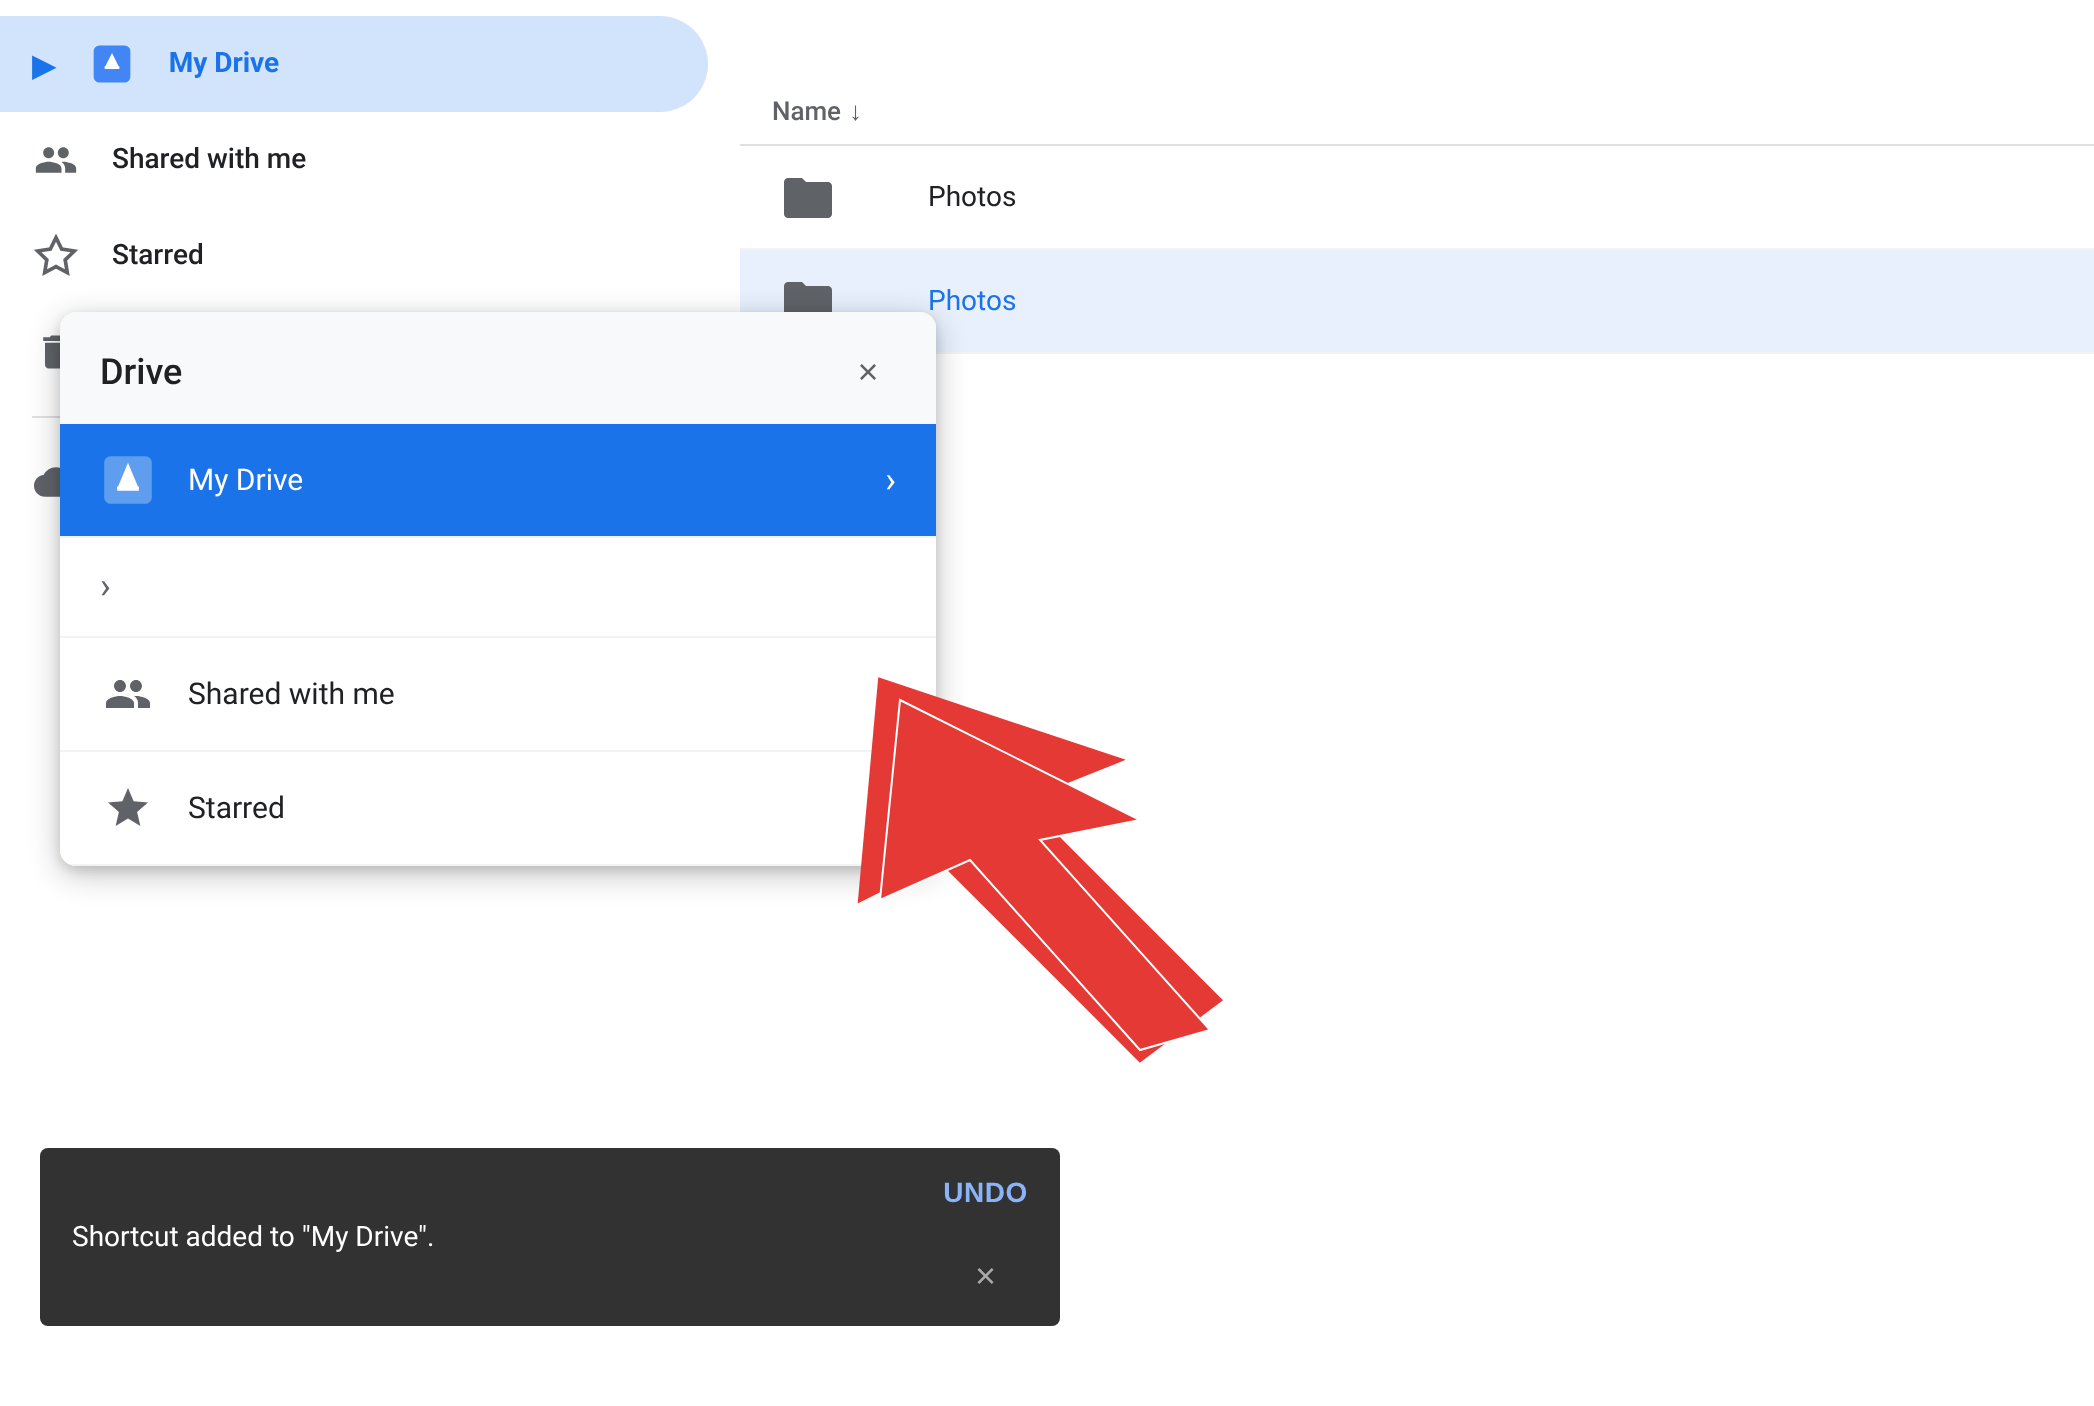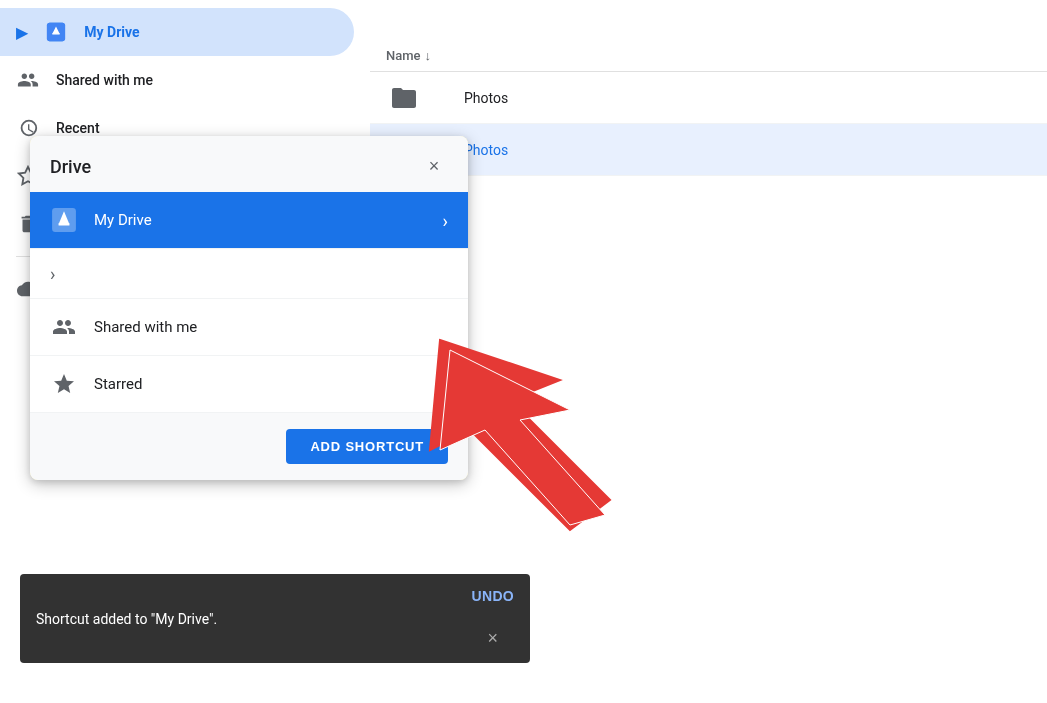--- a/index.html
+++ b/index.html
@@ -158,21 +158,21 @@
       margin-left: 26px;
     }
     .folder-icon-svg {
       width: 28px;
       height: 24px;
     }
 
     
     .drive-popup {
       position: absolute;
-      top: 136px;
+      top: 156px;
       left: 30px;
       width: 438px;
       background: #fef9c3;
       border-radius: 8px;
       box-shadow: 0 4px 16px rgba(0,0,0,0.24), 0 2px 6px rgba(0,0,0,0.12);
       z-index: 100;
       overflow: hidden;
     }
 
     .popup-header {
@@ -331,28 +331,20 @@
 
   <div class="sidebar-item">
     <span class="sidebar-icon">
       <svg width="22" height="22" viewBox="0 0 24 24" fill="#5f6368">
         <path d="M16 11c1.66 0 2.99-1.34 2.99-3S17.66 5 16 5c-1.66 0-3 1.34-3 3s1.34 3 3 3zm-8 0c1.66 0 2.99-1.34 2.99-3S9.66 5 8 5C6.34 5 5 6.34 5 8s1.34 3 3 3zm0 2c-2.33 0-7 1.17-7 3.5V19h14v-2.5c0-2.33-4.67-3.5-7-3.5zm8 0c-.29 0-.62.02-.97.05 1.16.84 1.97 1.97 1.97 3.45V19h6v-2.5c0-2.33-4.67-3.5-7-3.5z"></path>
       </svg>
     </span>
     <span class="item-label">Shared with me</span>
   </div>
 
-  <div class="sidebar-item">
-    <span class="sidebar-icon">
-      <svg width="22" height="22" viewBox="0 0 24 24" fill="#5f6368">
-        <path d="M13 3a9 9 0 1 0 0 18A9 9 0 0 0 13 3zm0 16a7 7 0 1 1 0-14 7 7 0 0 1 0 14zm.5-11H12v6l5.25 3.15.75-1.23-4.5-2.67V8z"></path>
-      </svg>
-    </span>
-    <span class="item-label">Recent</span>
-  </div>
 
   <div class="sidebar-item">
     <span class="sidebar-icon">
       <svg width="22" height="22" viewBox="0 0 24 24" fill="none" stroke="#5f6368" stroke-width="2">
         <polygon points="12 2 15.09 8.26 22 9.27 17 14.14 18.18 21.02 12 17.77 5.82 21.02 7 14.14 2 9.27 8.91 8.26 12 2"></polygon>
       </svg>
     </span>
     <span class="item-label">Starred</span>
   </div>
 
@@ -451,23 +443,20 @@
     <div class="popup-item-left">
       <span class="popup-item-icon">
         <svg width="24" height="24" viewBox="0 0 24 24" fill="#5f6368">
           <path d="M12 17.27L18.18 21l-1.64-7.03L22 9.24l-7.19-.61L12 2 9.19 8.63 2 9.24l5.46 4.73L5.82 21z"></path>
         </svg>
       </span>
       <span class="popup-item-label">Starred</span>
     </div>
   </div>
 
-  <div class="popup-footer">
-    <button class="add-shortcut-btn">ADD SHORTCUT</button>
-  </div>
 </div>
 
 <div class="red-arrow-annotation">
   <svg width="230" height="210" viewBox="0 0 230 210">
 
     <polygon points="20,10 140,50 90,70 190,170 150,200 50,100 10,120" fill="#e53935" stroke="#e53935" stroke-width="2"></polygon>
 
     <path d="M 30,20 L 150,80 L 100,90 L 185,185 L 150,195 L 65,100 L 20,120 Z" fill="#e53935" stroke="white" stroke-width="1"></path>
   </svg>
 </div>

